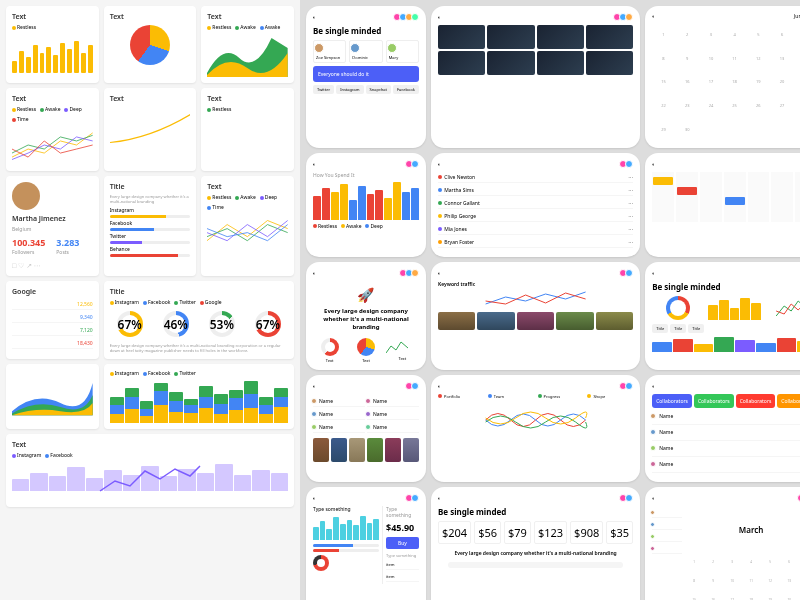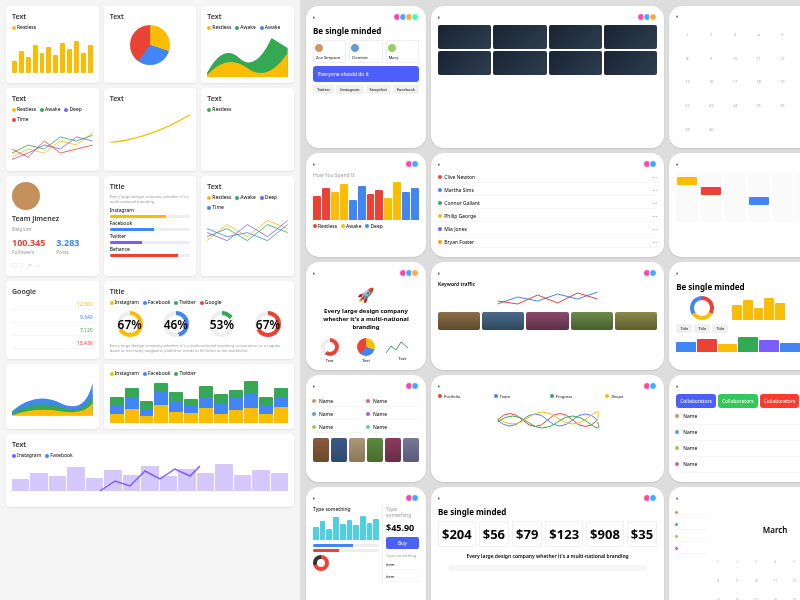--- a/index.html
+++ b/index.html
@@ -41,21 +41,21 @@
 .mb{flex:1;border-radius:1px 1px 0 0}
 .banner{background:#4c5ff7;color:#fff;border-radius:3px;padding:5px;font-size:5px;margin:3px 0}
 .tags{display:flex;gap:2px;margin-top:3px}
 .tag{padding:2px 4px;border-radius:2px;font-size:4px;background:#f0f0f0}
 .photo{background:linear-gradient(135deg,#1a2332,#2d3e50);border-radius:2px}
 .photo-grid{display:grid;grid-template-columns:repeat(4,1fr);gap:2px;height:35px}
 .cal-grid{display:grid;grid-template-columns:repeat(7,1fr);gap:1px;font-size:4px}
 .cal-cell{aspect-ratio:1;display:flex;align-items:center;justify-content:center;color:#aaa}
 .stat-cards{display:flex;gap:3px;margin:4px 0}
 .stat-card{flex:1;text-align:center;padding:3px;border:1px solid #f0f0f0;border-radius:2px}
-.stat-card-v{font-size:13px;font-weight:700}
+.stat-card-v{font-size:11px;font-weight:400}
 svg{display:block}
 .icons{display:flex;gap:4px;font-size:7px;color:#ccc}
 .colorcard{padding:4px;border-radius:3px;color:#fff;font-size:5px;flex:1}
 </style>
 </head>
 <body>
 
 <div class="grid">
 <div class="left">
 
@@ -125,21 +125,21 @@
 
 <div class="card">
 <div class="card-h">Text</div>
 <div class="legend">
           <span><i class="dot" style="background:#34a853"></i><span>Restless</span></span>
         </div>
 </div>
 
 <div class="card">
 <div class="avatar"></div>
-<div class="card-h" style="margin-top:4px">Team Jimenez</div>
+<div class="card-h" style="margin-top:4px">Martha Jimenez</div>
 <div style="font-size:5px;color:#999">Belgium</div>
 <div class="stat-row">
 <div class="stat">
             <div class="stat-v" style="color:#ea4335">100.345</div>
             <div class="stat-l">Followers</div>
           </div>
 <div class="stat">
             <div class="stat-v" style="color:#4285f4">3.283</div>
             <div class="stat-l">Posts</div>
           </div>

